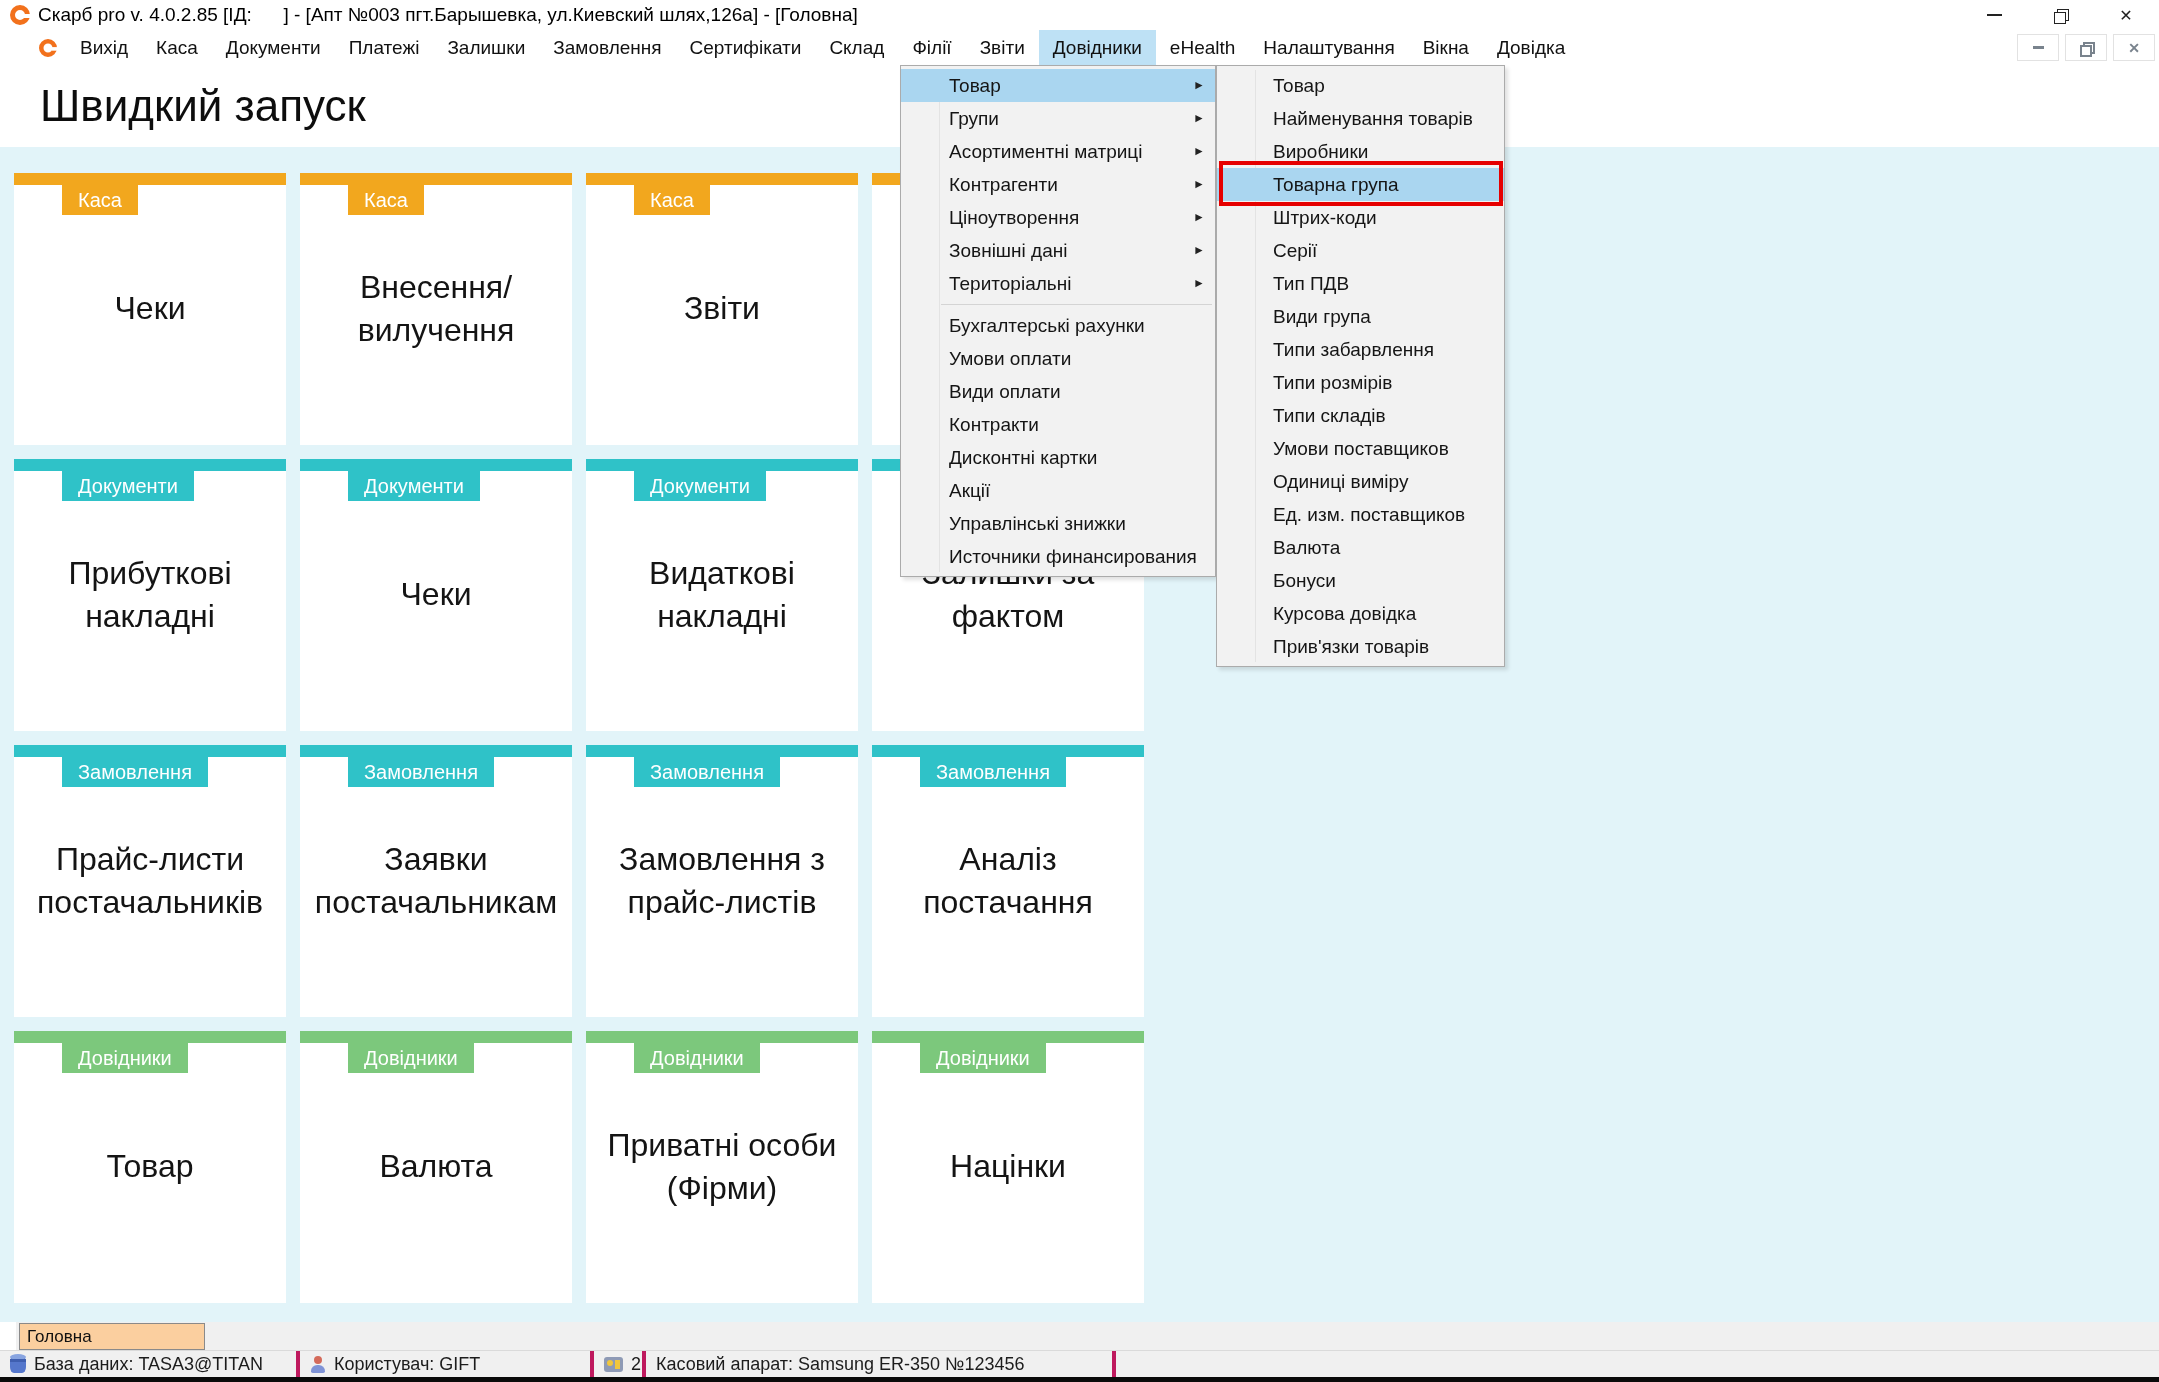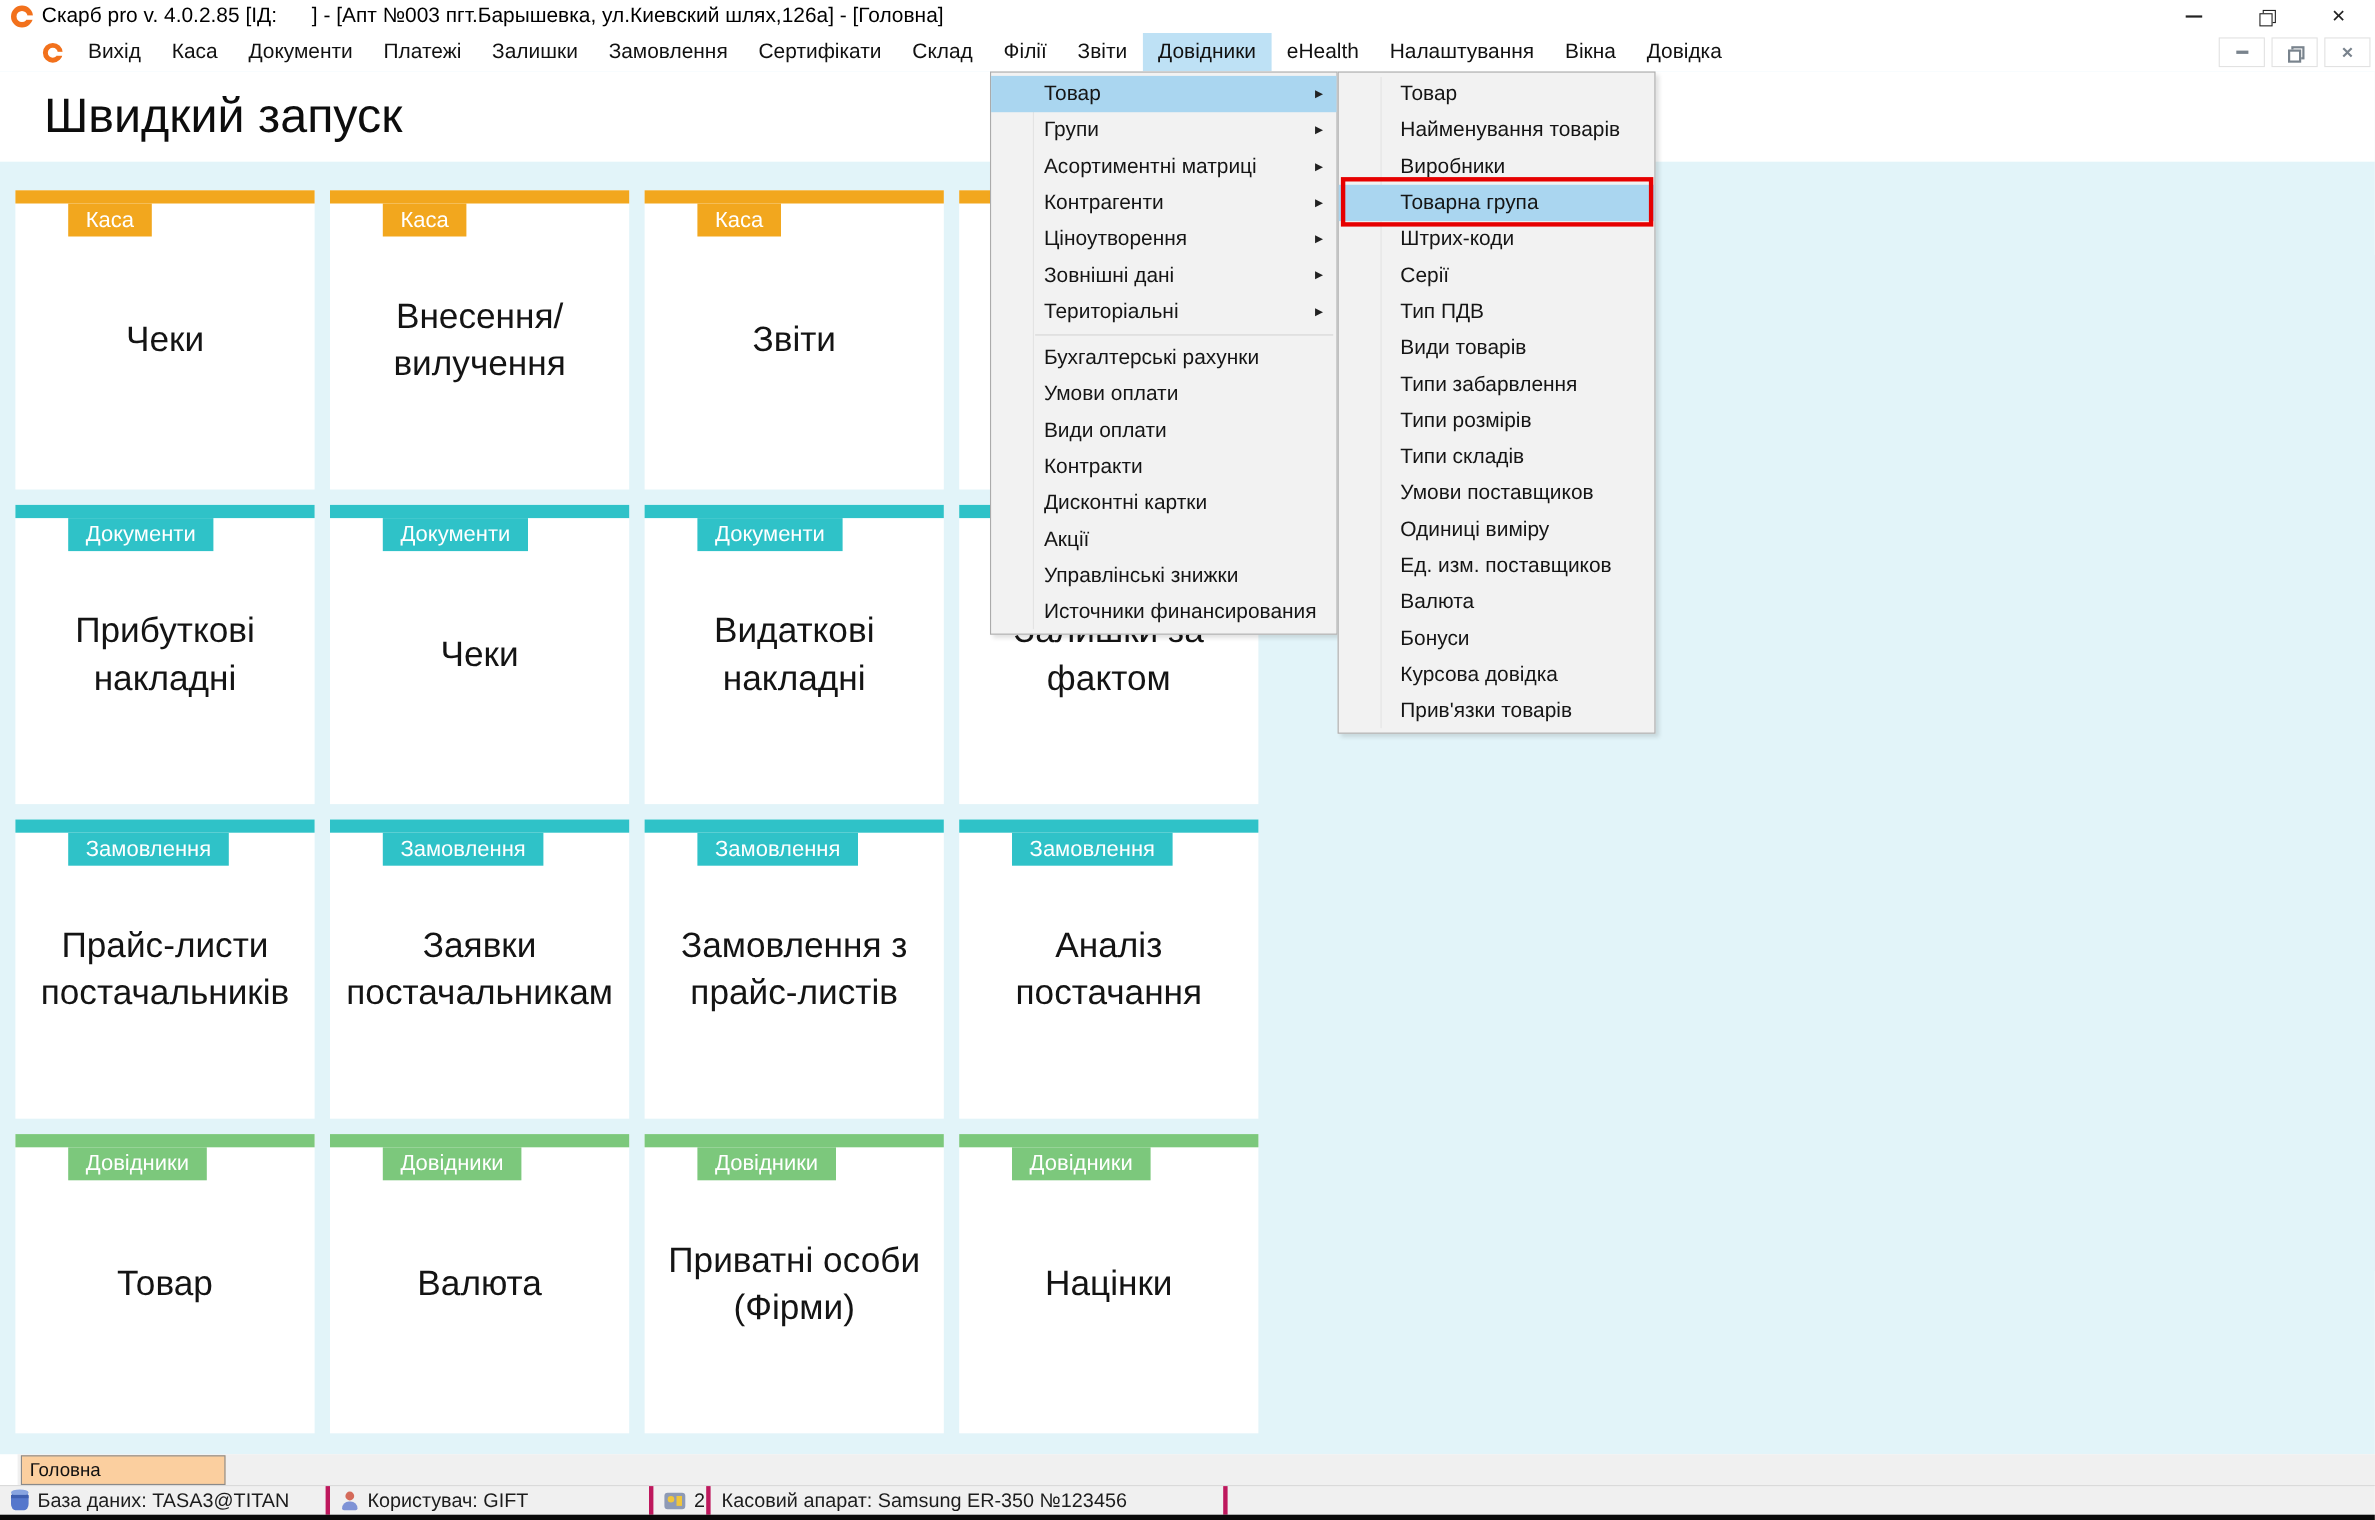--- a/index.html
+++ b/index.html
@@ -268,21 +268,21 @@
   </div>
 
   <div class="dropdown menu-l2">
     <div class="dd-item"><span>Товар</span></div>
     <div class="dd-item"><span>Найменування товарів</span></div>
     <div class="dd-item"><span>Виробники</span></div>
     <div class="dd-item hl"><span>Товарна група</span></div>
     <div class="dd-item"><span>Штрих-коди</span></div>
     <div class="dd-item"><span>Серії</span></div>
     <div class="dd-item"><span>Тип ПДВ</span></div>
-    <div class="dd-item"><span>Види товарів</span></div>
+    <div class="dd-item"><span>Види група</span></div>
     <div class="dd-item"><span>Типи забарвлення</span></div>
     <div class="dd-item"><span>Типи розмірів</span></div>
     <div class="dd-item"><span>Типи складів</span></div>
     <div class="dd-item"><span>Умови поставщиков</span></div>
     <div class="dd-item"><span>Одиниці виміру</span></div>
     <div class="dd-item"><span>Ед. изм. поставщиков</span></div>
     <div class="dd-item"><span>Валюта</span></div>
     <div class="dd-item"><span>Бонуси</span></div>
     <div class="dd-item"><span>Курсова довідка</span></div>
     <div class="dd-item"><span>Прив'язки товарів</span></div>

